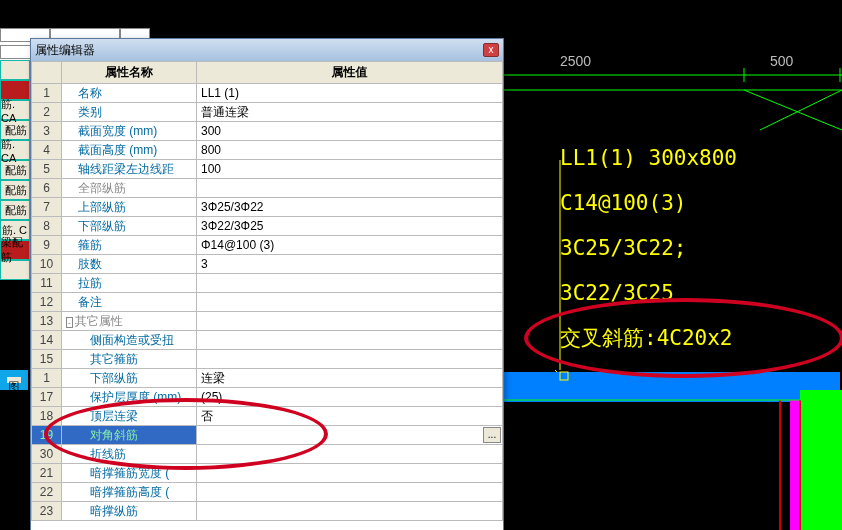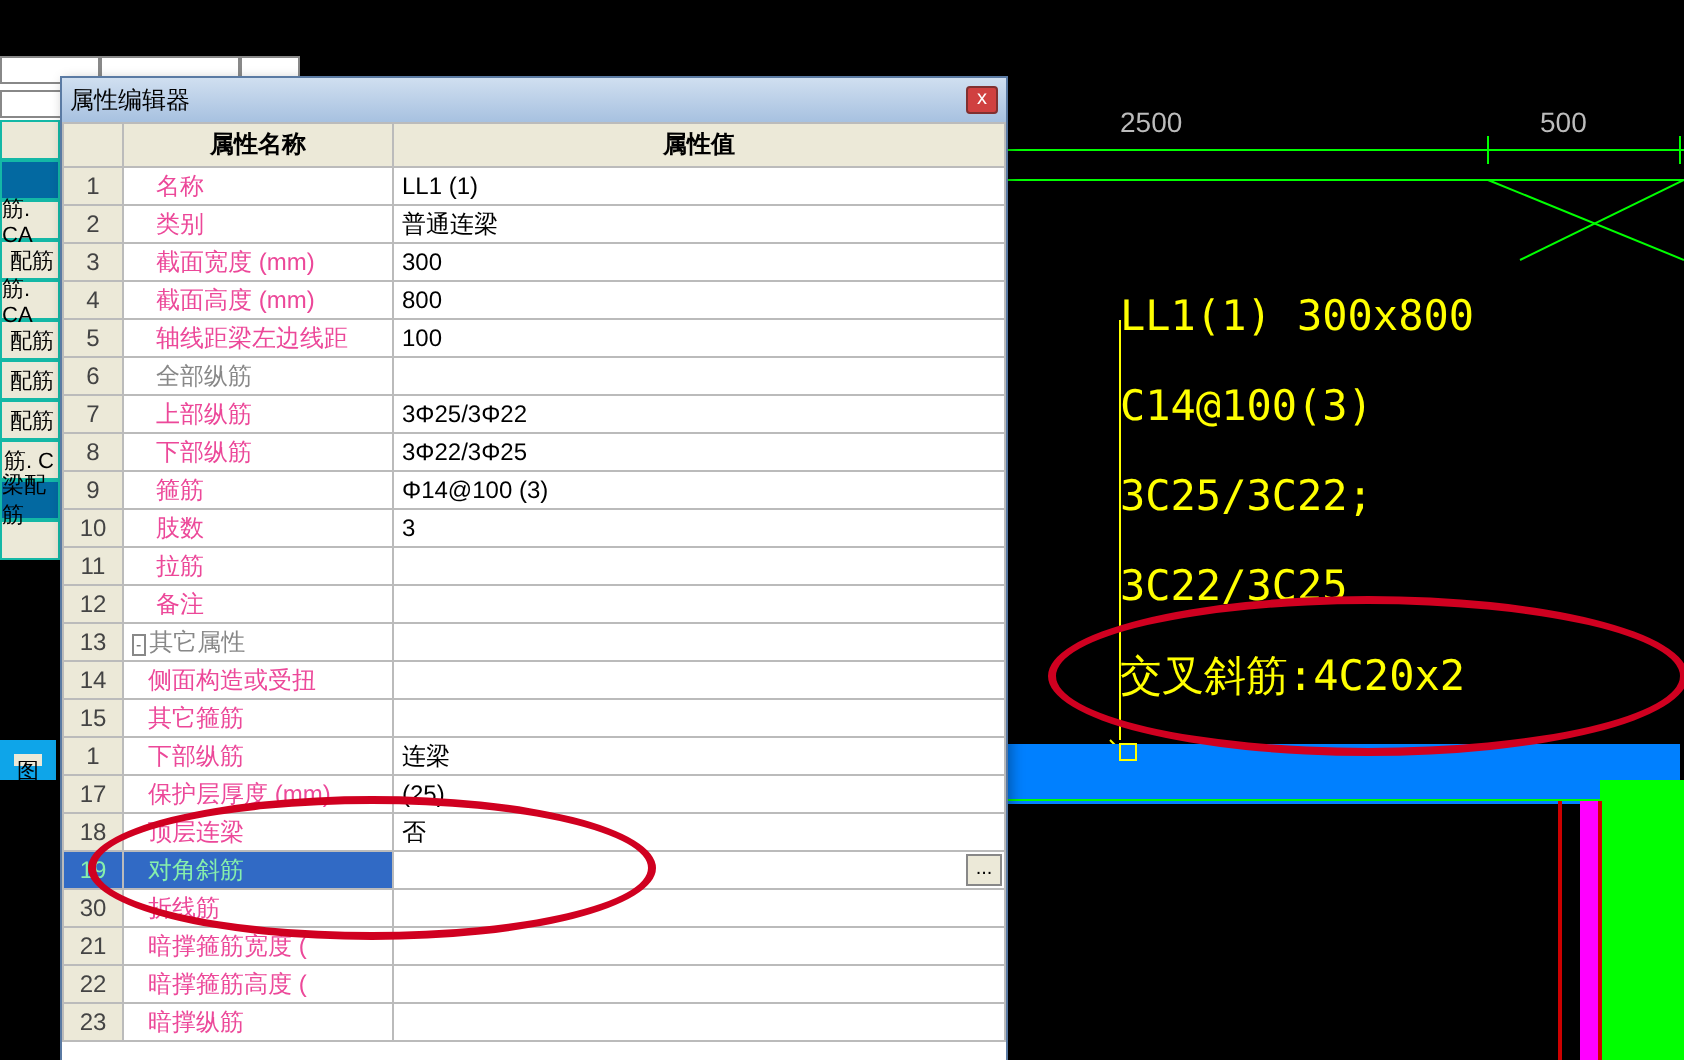--- a/index.html
+++ b/index.html
@@ -39,21 +39,21 @@
     height: 20px;
     border: 1px solid #14b8a6;
     background: #ece9d8;
     font-size: 11px;
     display: flex;
     align-items: center;
     justify-content: flex-end;
     padding-right: 2px;
     color: #000;
   }
-  .left-strip .btn.y { background: #0369a1; }
+  .left-strip .btn.y { background: #b91c1c; }
 
   
   .prop-window {
     position: absolute;
     left: 30px; top: 38px;
     width: 474px; height: 498px;
     background: #fff;
     border: 1px solid #5a7aa3;
     box-shadow: 2px 2px 6px rgba(0,0,0,0.3);
   }
@@ -94,25 +94,25 @@
     white-space: nowrap;
     overflow: hidden;
   }
   .grid-head .grid-cell {
     background: #ece9d8;
     text-align: center;
     font-weight: bold;
     height: 22px;
   }
   .col-num { width: 30px; text-align: center; background: #ece9d8 !important; color: #444; }
-  .col-name { width: 135px; color: #ec4899; }
+  .col-name { width: 135px; color: #0369a1; }
   .col-name.gray { color: #888; }
   .col-name .expander { color: #666; margin-right: 2px; border:1px solid #888; font-size:8px; padding:0 1px; }
   .indent1 { padding-left: 16px; }
-  .indent2 { padding-left: 12px; }
+  .indent2 { padding-left: 28px; }
   .col-val { }
   .row-selected .col-num { background: #316ac5 !important; color: #fff; }
   .row-selected .grid-cell { background: #316ac5; color: #86efac; }
   .row-selected .col-val { background: #fff !important; color: #000 !important; position: relative; }
   .cell-edit-btn {
     position: absolute;
     right: 1px; top: 1px;
     width: 18px; height: 16px;
     border: 1px solid #888;
     background: #ece9d8;

